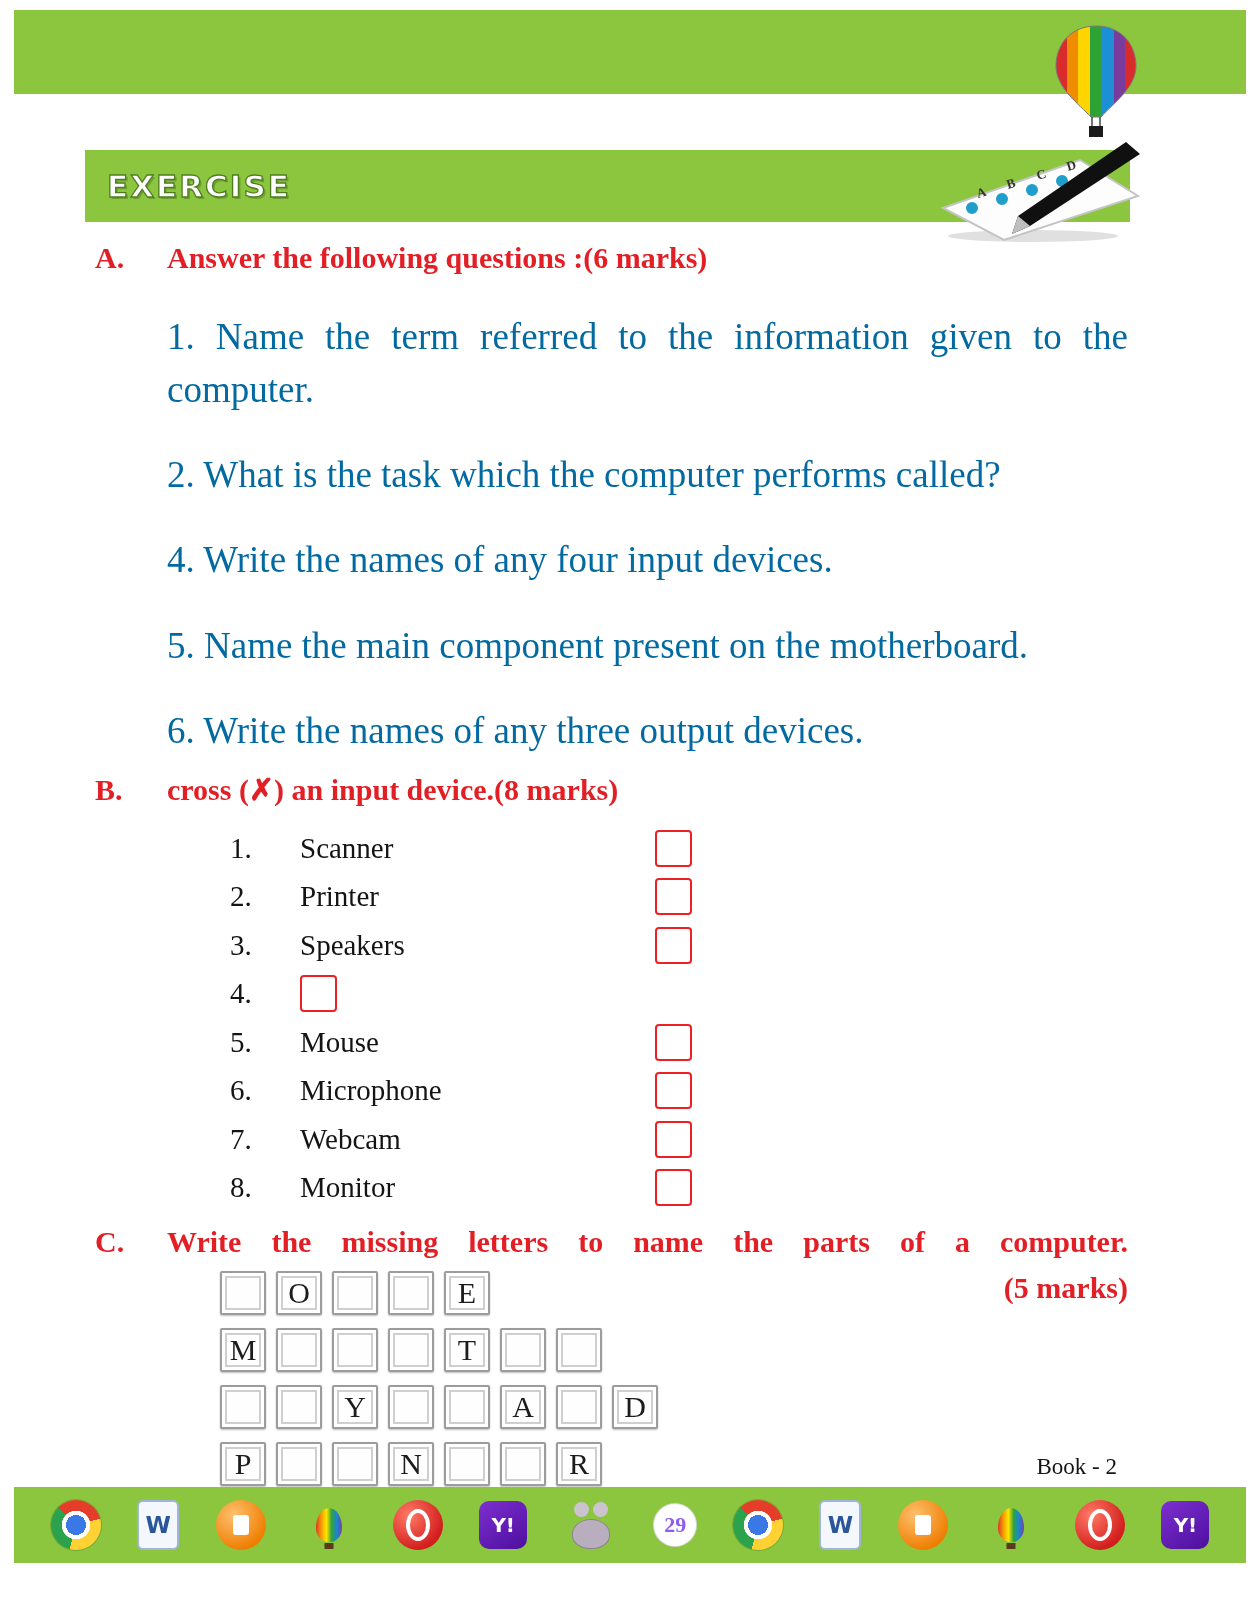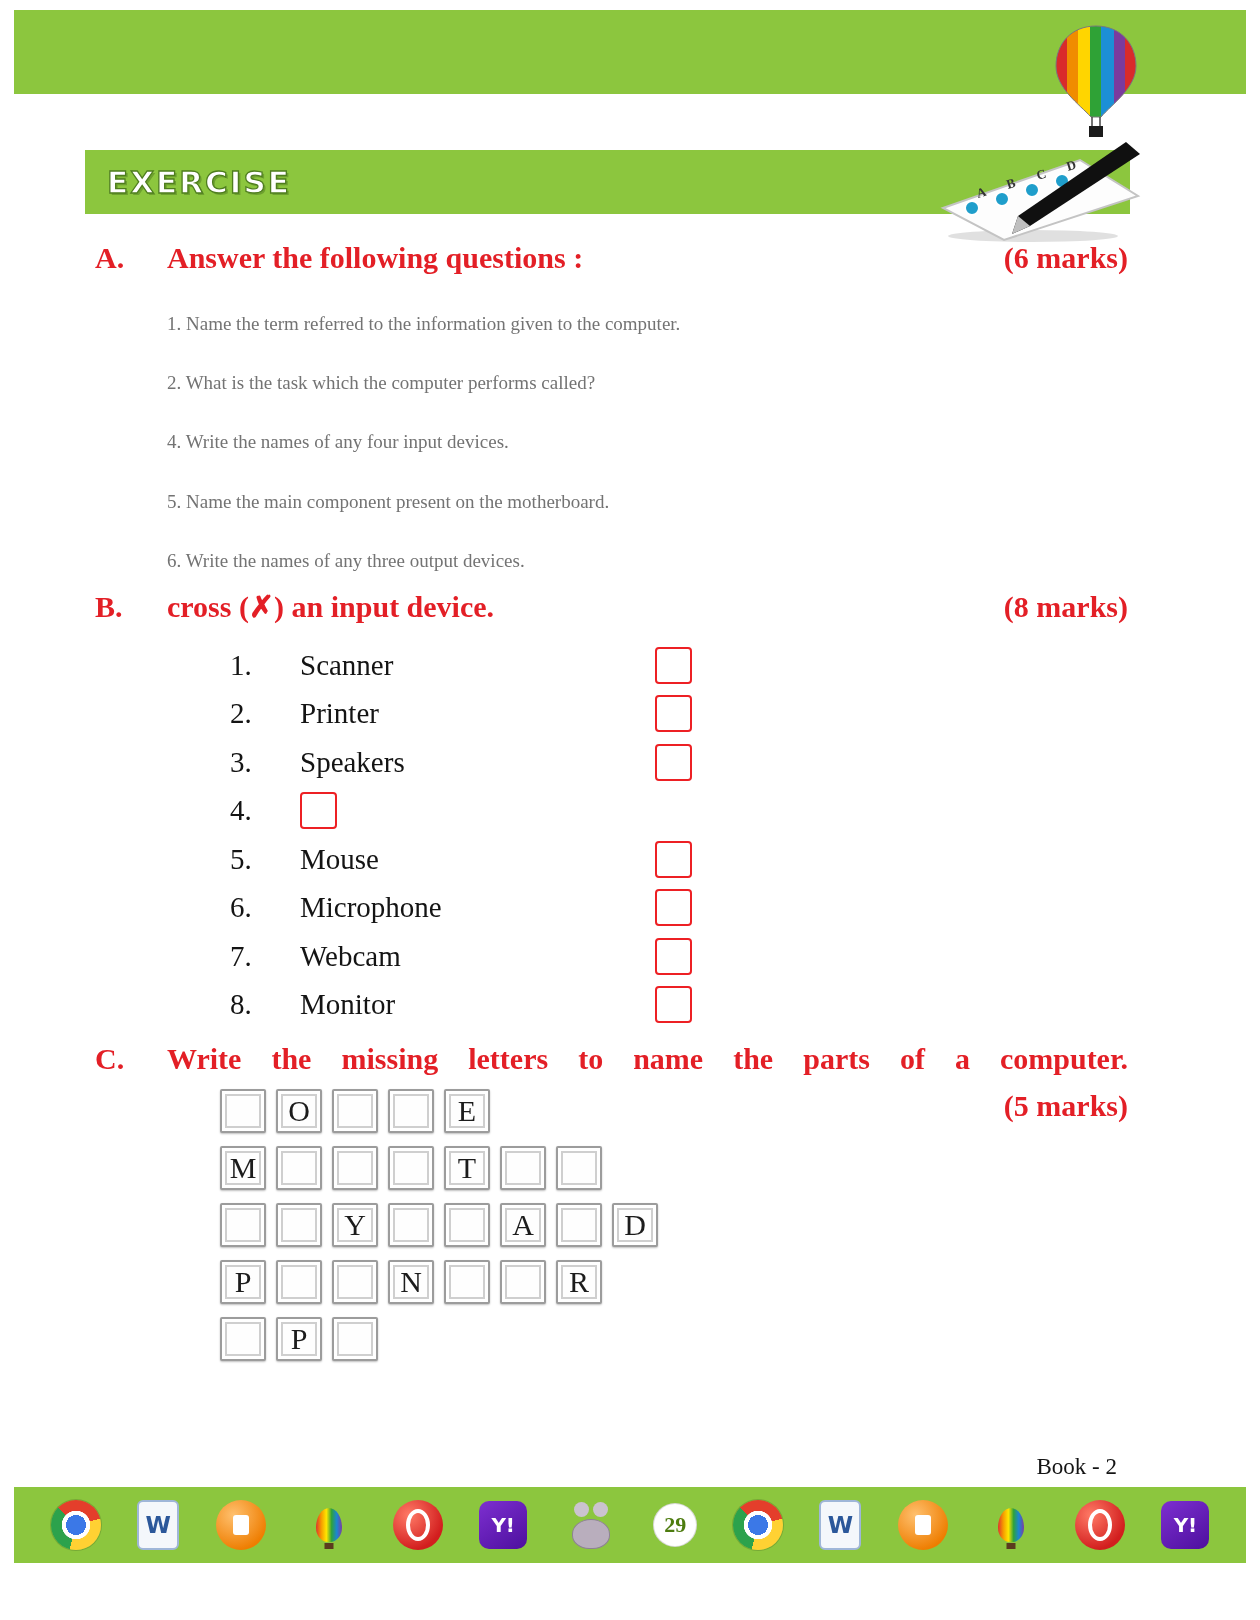--- a/index.html
+++ b/index.html
@@ -5,41 +5,41 @@
   html,body{margin:0;padding:0;background:#e9e9e9;}
   .page{
     position:relative;width:1260px;height:1620px;margin:0 auto;
     background:#ffffff;overflow:hidden;
     font-family:"Liberation Serif","DejaVu Serif",serif;color:#111;
   }
   
   .top-band{position:absolute;top:10px;left:14px;right:14px;height:84px;background:#8cc63e;}
   .balloon-wrap{position:absolute;left:1048px;top:24px;width:96px;height:118px;}
   .exercise-bar{
-    position:absolute;top:150px;left:85px;width:1045px;height:64px;
+    position:absolute;top:150px;left:85px;width:1045px;height:72px;
     background:#8cc63e;display:flex;align-items:center;padding-left:22px;box-sizing:border-box;
   }
   .exercise-text{
     font-family:"DejaVu Sans","Liberation Sans",sans-serif;font-weight:bold;
     font-size:31px;letter-spacing:2px;color:#fff;
     -webkit-text-stroke:1.3px #4e7d1e;
     text-shadow:2px 2px 0 #6da02e;
   }
   .notepad-wrap{position:absolute;left:928px;top:136px;width:214px;height:106px;}
 
   
   .content{position:absolute;top:238px;left:95px;width:1033px;}
   .sec{display:grid;grid-template-columns:72px 1fr;color:#e31f26;font-weight:bold;font-size:30px;line-height:1.32;}
   .sec-label{font-weight:bold;}
-  .sec-row{display:flex;justify-content:space-between;}
+  .sec-row{display:flex;justify-content:flex-start;}
   .jline{text-align:justify;text-align-last:justify;}
   .marks{white-space:nowrap;font-weight:bold;}
 
   .question-list{margin:12px 0 10px 72px;}
-  .question{font-size:19px;line-height:1.44;margin-bottom:13px;text-align:justify;color:#737373;margin-top:32px;}
+  .question{font-size:37px;line-height:1.44;margin-bottom:13px;text-align:justify;color:#0369a1;margin-top:32px;}
 
   .device-list{margin:14px 0 10px 135px;}
   .device-row{display:grid;grid-template-columns:70px 355px 44px;align-items:center;height:48.5px;font-size:29px;color:#141414;}
   .bcheck{width:37px;height:37px;border:2.5px solid #ed2024;border-radius:4px;background:#fff;box-sizing:border-box;}
 
   .c-area{position:relative;margin-top:8px;}
   .c-marks{position:absolute;right:0;top:2px;color:#e31f26;font-weight:bold;font-size:30px;text-align:center;}
   .letter-grid{margin-left:125px;padding-top:2px;}
   .lrow{display:flex;gap:10px;margin-bottom:13px;}
   .lbox{
@@ -69,21 +69,21 @@
   .icon-office::after{content:'';position:absolute;width:16px;height:20px;background:#fff;border-radius:3px;left:50%;top:50%;transform:translate(-50%,-50%);}
   .icon-balloon::before{content:'';display:block;width:26px;height:34px;border-radius:50% 50% 46% 46%/58% 58% 42% 42%;
     background:linear-gradient(90deg,#e0332c,#f59a00,#ffe600,#2ea23c,#1b86d3,#7b3fa0);}
   .icon-balloon::after{content:'';position:absolute;bottom:3px;left:50%;transform:translateX(-50%);width:9px;height:6px;background:#5b3b1e;}
   .icon-opera{width:50px;height:50px;border-radius:50%;background:radial-gradient(circle at 32% 30%,#ff7a66,#d21e1e 72%);}
   .icon-opera::after{content:'';width:16px;height:24px;border:4px solid #fff;border-radius:50%;}
   .icon-yahoo{width:48px;height:48px;border-radius:10px;background:linear-gradient(145deg,#7d2fd0,#4d0f9e);color:#fff;font-weight:bold;font-size:20px;}
   .icon-mouse{width:54px;height:54px;}
   .icon-mouse::before{content:'';position:absolute;top:4px;left:10px;width:15px;height:15px;border-radius:50%;background:#cbc3cf;box-shadow:19px 0 0 #cbc3cf;}
   .icon-mouse::after{content:'';position:absolute;bottom:3px;left:8px;width:38px;height:30px;border-radius:50% 50% 45% 45%;background:#b9aebd;border:1px solid #8d8292;box-sizing:border-box;}
-  .icon-page{width:42px;height:42px;border-radius:50%;background:#fff;color:#4d7c0f;font-family:"Liberation Serif",serif;font-weight:bold;font-size:22px;box-shadow:0 0 0 1px #d8d8d8;}
+  .icon-page{width:42px;height:42px;border-radius:50%;background:#fff;color:#8b5cf6;font-family:"Liberation Serif",serif;font-weight:bold;font-size:22px;box-shadow:0 0 0 1px #d8d8d8;}
 </style>
 </head>
 <body>
 
 <div class="page">
 
   <div class="top-band"></div>
 
   <div class="balloon-wrap">
     <svg width="96" height="118" viewBox="0 0 96 118">

